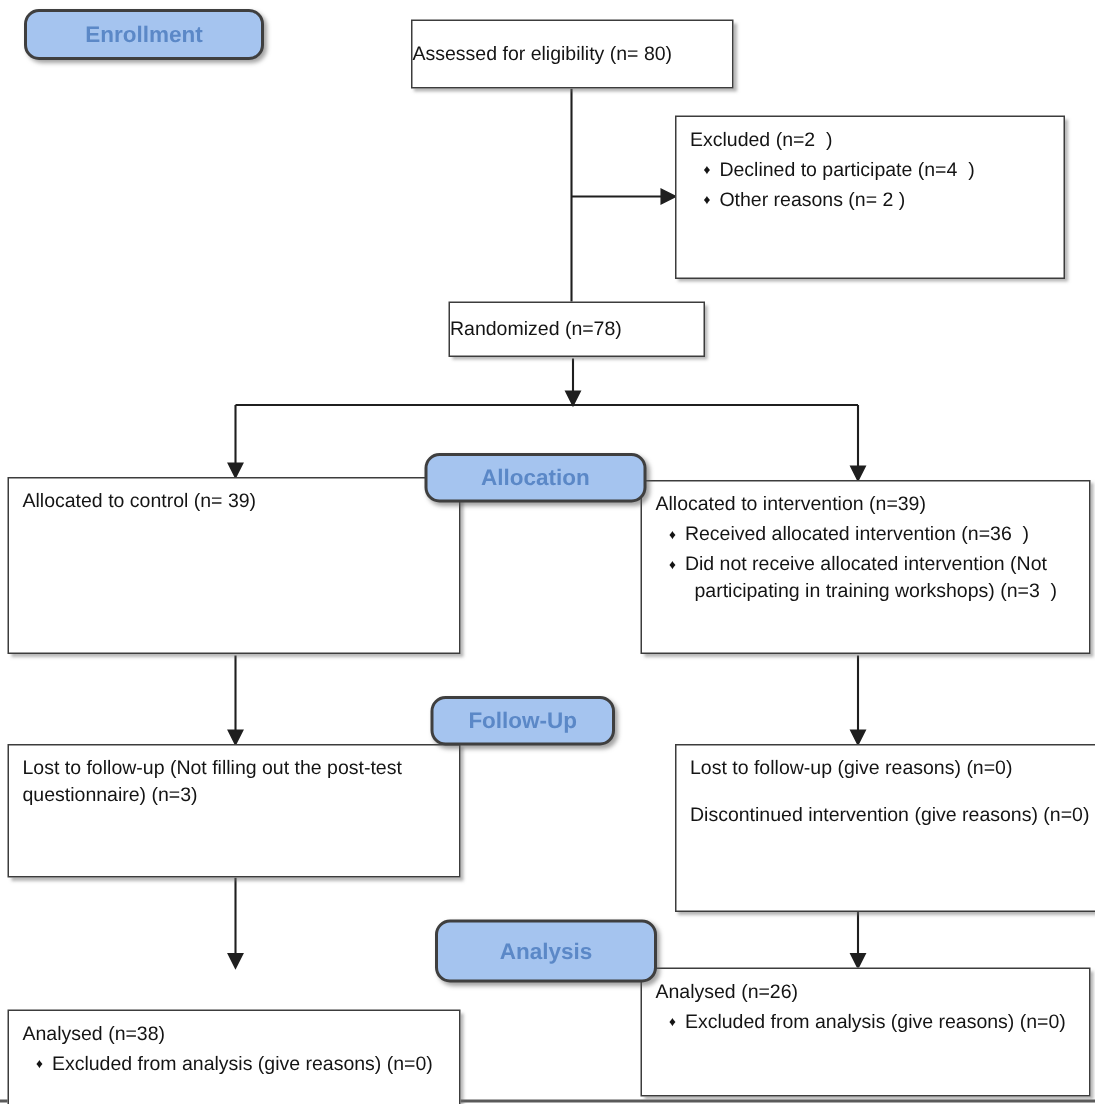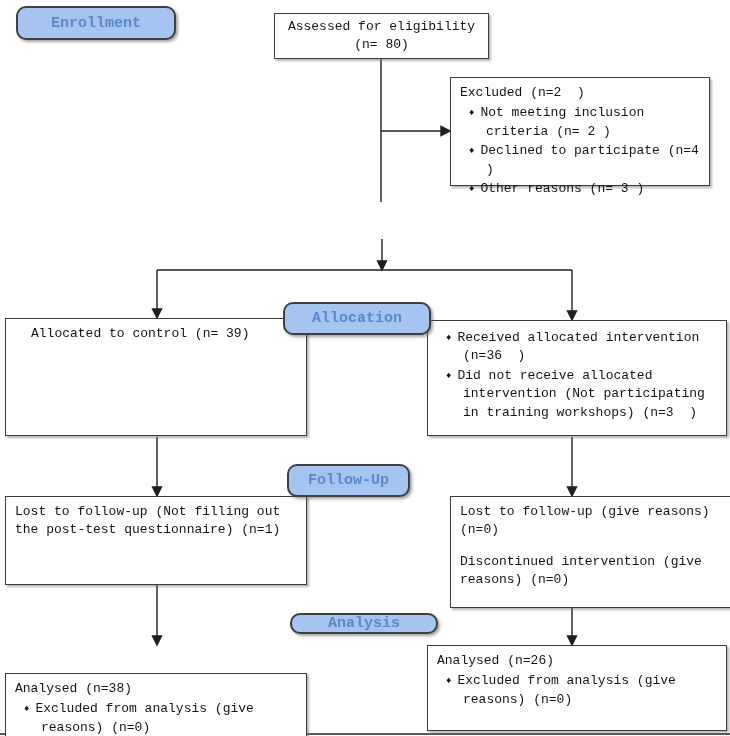--- a/index.html
+++ b/index.html
@@ -1,18 +1,18 @@
 <!DOCTYPE html>
 <html><head>
 <meta charset="utf-8">
 <style>
   html,body{margin:0;padding:0;background:#fff;}
   .canvas{
     position:relative;width:730px;height:736px;background:#ffffff;
-    font-family:Liberation Mono, monospace;color:#141414;overflow:hidden;
+    font-family:Liberation Sans, sans-serif;color:#141414;overflow:hidden;
   }
   .connectors{position:absolute;left:0;top:0;z-index:1;}
   .box{
     position:absolute;background:#ffffff;border:1.5px solid #3c3c3c;
     box-shadow:2px 2px 2px rgba(110,110,110,.5);
     font-size:13px;line-height:1.42;z-index:2;box-sizing:border-box;
   }
   .box.center{display:flex;align-items:center;justify-content:flex-start;text-align:center;}
   .pad{padding:6px 9px;}
   .t{white-space:pre-wrap;}
@@ -60,65 +60,68 @@
     </div>
 
   <div class="box center" style="left:274px;top:13px;width:215px;height:46px;">
       <span class="t">Assessed for eligibility (n= 80)</span>
     </div>
 
   <div class="box" style="left:450px;top:77px;width:260px;height:109px;">
     <div class="pad">
       <div><span class="t">Excluded (n=2  )</span></div>
       <ul class="bullets">
-        <li><span class="bullet-glyph">♦</span><span class="t">Not meeting inclusion criteria (n= 2 )</span></li>
         <li><span class="bullet-glyph">♦</span><span class="t">Declined to participate (n=4  )</span></li>
-        <li><span class="bullet-glyph">♦</span><span class="t">Other reasons (n= 3 )</span></li>
+        <li><span class="bullet-glyph">♦</span><span class="t">Other reasons (n= 2 )</span></li>
       </ul>
     </div>
   </div>
 
+  <div class="box center" style="left:299px;top:201px;width:171px;height:37px;">
+      <span class="t">Randomized (n=78)</span>
+    </div>
 
   <div class="bubble" style="left:283px;top:302px;width:148px;height:33px;">
       <span class="t">Allocation</span>
     </div>
 
-  <div class="box" style="left:5px;top:318px;width:302px;height:118px;padding-left:16px;">
+  <div class="box" style="left:5px;top:318px;width:302px;height:118px;">
     <div class="pad">
       <div><span class="t">Allocated to control (n= 39)</span></div>
     </div>
   </div>
 
   <div class="box" style="left:427px;top:320px;width:300px;height:116px;">
     <div class="pad">
+      <div><span class="t">Allocated to intervention (n=39)</span></div>
       <ul class="bullets">
         <li><span class="bullet-glyph">♦</span><span class="t">Received allocated intervention (n=36  )</span></li>
         <li><span class="bullet-glyph">♦</span><span class="t">Did not receive allocated intervention (Not participating in training workshops) (n=3  )</span></li>
       </ul>
     </div>
   </div>
 
   <div class="bubble" style="left:287px;top:464px;width:123px;height:33px;">
       <span class="t">Follow-Up</span>
     </div>
 
   <div class="box" style="left:5px;top:496px;width:302px;height:89px;">
     <div class="pad">
-      <p class="para"><span class="t">Lost to follow-up (Not filling out the post-test questionnaire) (n=1)</span></p>
+      <p class="para"><span class="t">Lost to follow-up (Not filling out the post-test questionnaire) (n=3)</span></p>
     </div>
   </div>
 
   <div class="box" style="left:427px;top:496px;width:300px;height:112px;margin-left:23px;">
     <div class="pad">
       <p class="para"><span class="t">Lost to follow-up (give reasons) (n=0)</span></p>
       <p class="para"><span class="t">Discontinued intervention (give reasons) (n=0)</span></p>
     </div>
   </div>
 
-  <div class="bubble" style="left:290px;top:613px;width:148px;height:21px;">
+  <div class="bubble" style="left:290px;top:613px;width:148px;height:42px;">
       <span class="t">Analysis</span>
     </div>
 
   <div class="box" style="left:5px;top:645px;width:302px;height:86px;margin-top:28px;">
     <div class="pad">
       <div><span class="t">Analysed (n=38)</span></div>
       <ul class="bullets">
         <li><span class="bullet-glyph">♦</span><span class="t">Excluded from analysis (give reasons) (n=0)</span></li>
       </ul>
     </div>

